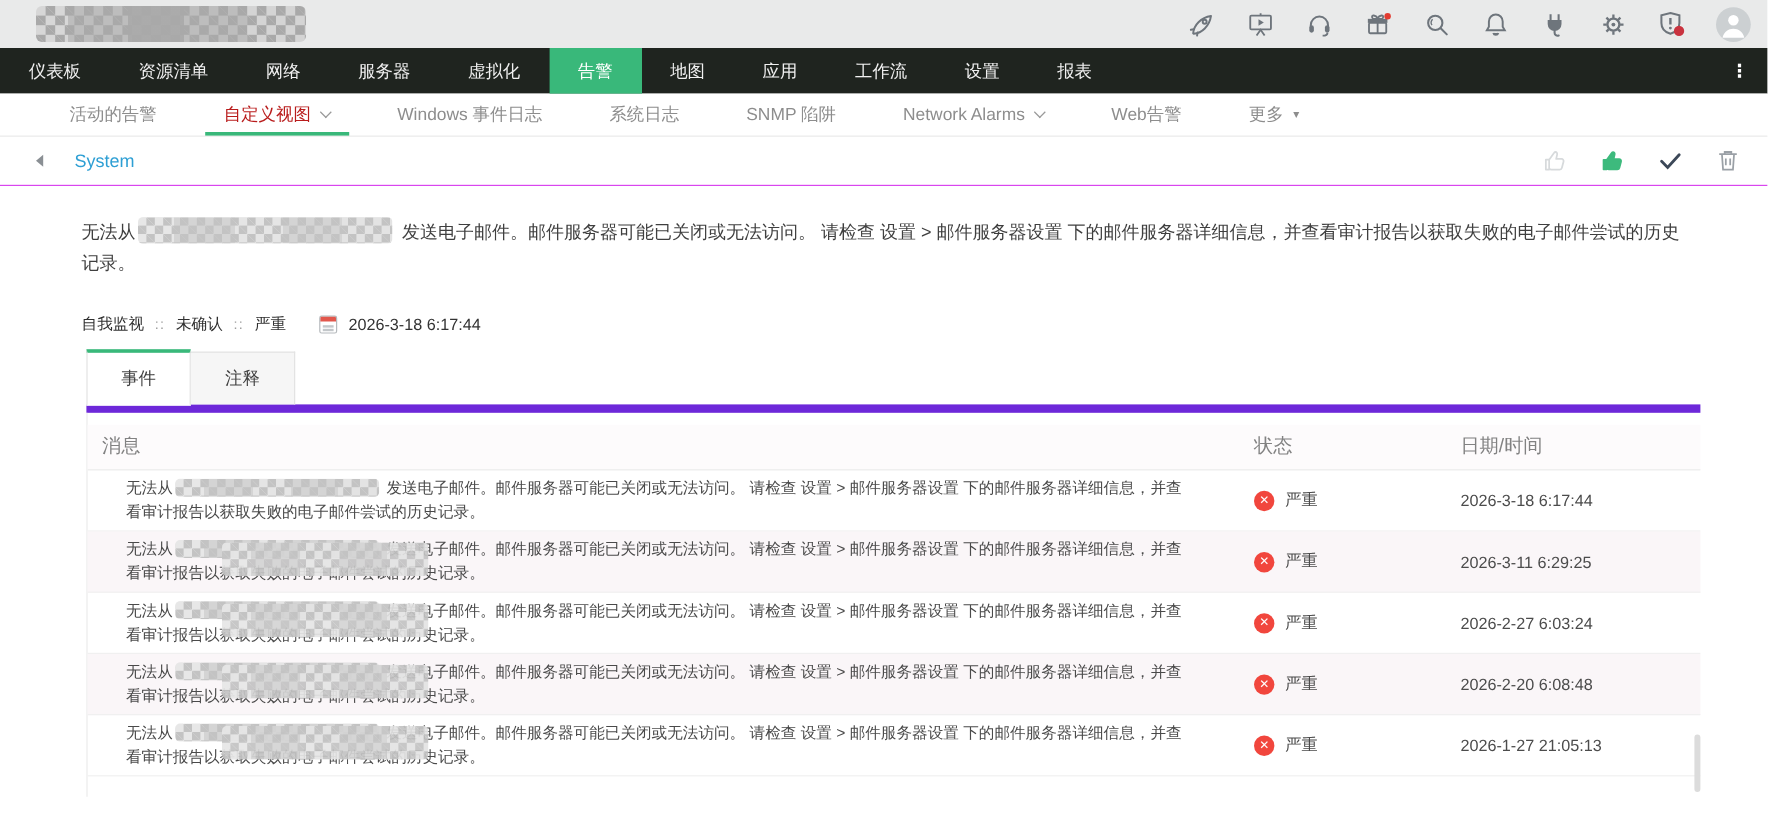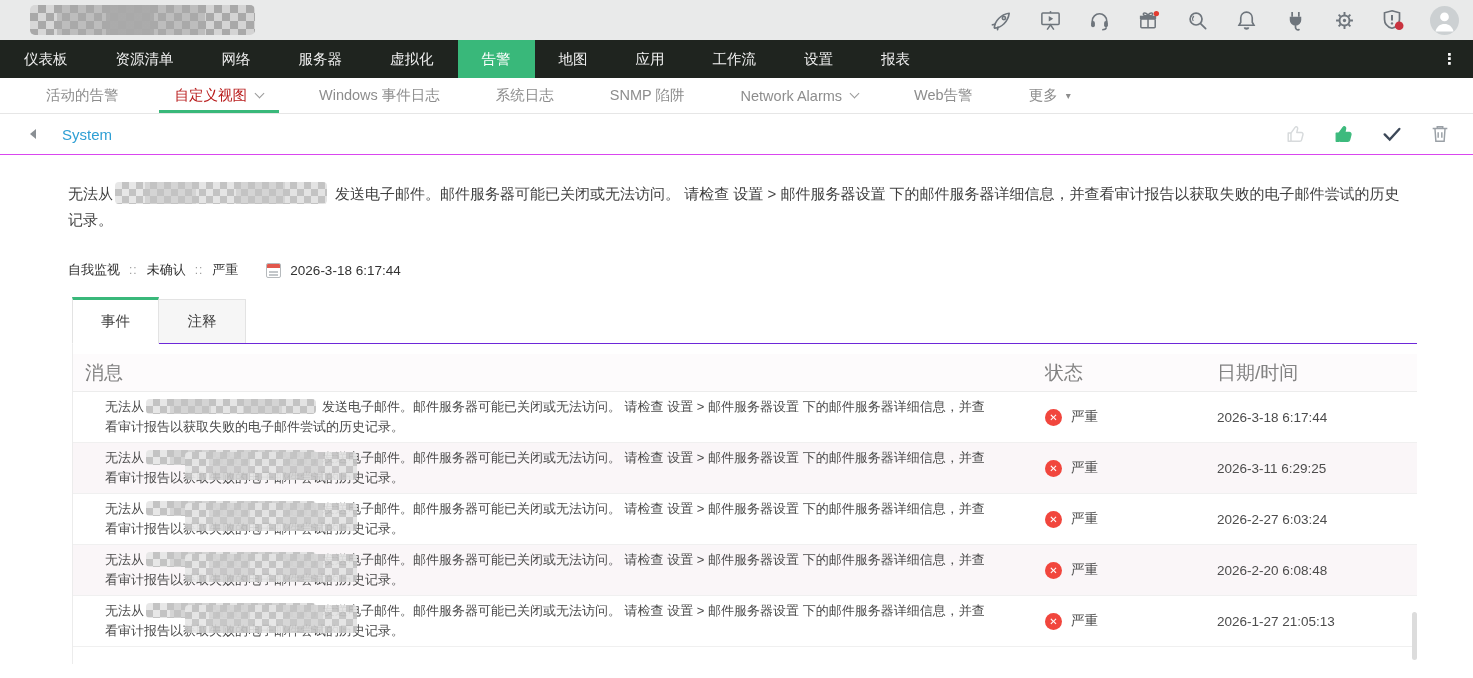--- a/index.html
+++ b/index.html
@@ -31,21 +31,21 @@
   .hicon { width:24px; height:24px; display:flex; align-items:center; justify-content:center; cursor:pointer; }
   .avatar { width:29px; height:29px; border-radius:50%; background:#ccd0d2; overflow:hidden; display:flex; align-items:center; justify-content:center; }
 
   
   .mainnav { height:38px; background:#1f241f; display:flex; align-items:stretch; color:#f0f0f0; font-size:14.5px; }
   .nav-item { display:flex; align-items:center; padding:0 24px; cursor:pointer; white-space:nowrap; }
   .nav-item.active { background:#39b87a; color:#fff; }
   .nav-overflow { margin-left:auto; display:flex; align-items:center; padding:0 16px; color:#fff; font-size:15px; font-weight:bold; cursor:pointer; }
 
   
-  .subnav { height:36px; border-bottom:1px solid #e6e6e6; display:flex; align-items:stretch; padding-left:18px; font-size:14.5px; color:#8d8d8d; background:#fff; }
+  .subnav { height:36px; border-bottom:1px solid #e6e6e6; display:flex; align-items:stretch; padding-left:30px; font-size:14.5px; color:#8d8d8d; background:#fff; }
   .subnav-item { position:relative; display:flex; align-items:center; padding:0 28px; cursor:pointer; white-space:nowrap; }
   .subnav-item.active { color:#b91c1c; }
   .subnav-item.active::after { content:""; position:absolute; left:12px; right:12px; bottom:0; height:3px; background:#39b87a; }
   .chev { display:inline-block; width:7px; height:7px; border-right:1.5px solid #9a9a9a; border-bottom:1.5px solid #9a9a9a; transform:rotate(45deg); margin-left:9px; margin-top:-4px; }
   .caret { margin-left:8px; font-size:10px; color:#8d8d8d; }
 
   
   .crumb { height:41px; border-bottom:1px solid #d946ef; display:flex; align-items:center; padding:0 22px 0 30px; background:#fff; }
   .back-tri { width:0; height:0; border-top:5px solid transparent; border-bottom:5px solid transparent; border-right:6px solid #8a8f94; margin-right:26px; cursor:pointer; }
   .crumb-title { color:#2e9fd4; font-size:15px; cursor:pointer; }
@@ -56,28 +56,28 @@
   .hero { padding:26px 64px 0 68px; font-size:15px; line-height:26px; color:#3f3f3f; }
   .inline-blur-lg { display:inline-block; width:212px; height:22px; vertical-align:-5px; margin:0 8px 0 2px; }
   .meta { margin:28px 0 0 68px; display:flex; align-items:center; font-size:13px; color:#2f2f2f; }
   .meta .sep { color:#9c9c9c; margin:0 9px; font-size:12px; letter-spacing:1px; }
   .cal { width:15px; height:15px; border:1px solid #b6babd; border-radius:2px; position:relative; display:inline-block; background:#fff; margin-left:28px; }
   .cal::before { content:""; position:absolute; top:0; left:0; right:0; height:4px; background:#e2574c; border-radius:1px 1px 0 0; }
   .cal::after { content:""; position:absolute; left:2px; right:2px; top:7px; height:2px; background:#c3c7ca; box-shadow:0 3px 0 #c3c7ca; }
   .meta .ts { margin-left:9px; font-size:13.5px; color:#333; }
 
   
-  .tab-strip { margin:18px 56px 0 72px; display:flex; border-bottom:1px solid #6d28d9; position:relative; height:47px; align-items:flex-end; }
+  .tab-strip { margin:18px 56px 0 72px; display:flex; border-bottom:7px solid #6d28d9; position:relative; height:47px; align-items:flex-end; }
   .tab { width:87px; height:44px; display:flex; align-items:center; justify-content:center; font-size:14.5px; color:#3f3f3f; background:#f6f6f6; border:1px solid #e3e3e3; border-bottom:none; cursor:pointer; }
   .tab + .tab { border-left:none; }
   .tab.active { background:#fff; height:47px; border-top:3px solid #39b87a; margin-bottom:-1px; z-index:2; border-bottom:1px solid #fff; }
 
   
   .panel { margin:0 56px 0 72px; border-left:1px solid #ececec; position:relative; padding-top:10px; min-height:320px; }
-  .thead { display:flex; height:38px; align-items:center; border-bottom:1px solid #ececec; color:#828282; font-size:19px; background:#fdfbfc; }
+  .thead { display:flex; height:38px; align-items:center; border-bottom:1px solid #ececec; color:#828282; font-size:16px; background:#fdfbfc; }
   .c-msg { flex:1; padding-left:12px; }
   .c-status { width:172px; flex:none; padding-left:18px; }
   .c-date { width:218px; flex:none; padding-left:18px; }
   .trow { display:flex; align-items:center; border-bottom:1px solid #f0f0f0; font-size:13px; cursor:default; }
   .trow:last-child { border-bottom:none; }
   .trow.alt { background:#faf6f8; }
   .trow .c-msg { position:relative; padding:5px 40px 5px 32px; line-height:20px; color:#4a4a4a; }
   .inline-blur-sm { display:inline-block; width:170px; height:15px; vertical-align:-3px; margin:0 6px 0 2px; }
   .row-blob { position:absolute; left:112px; top:9px; width:172px; height:28px; opacity:.92; }
   .trow .c-status { display:flex; align-items:center; gap:9px; color:#4a4a4a; font-size:13.5px; }

